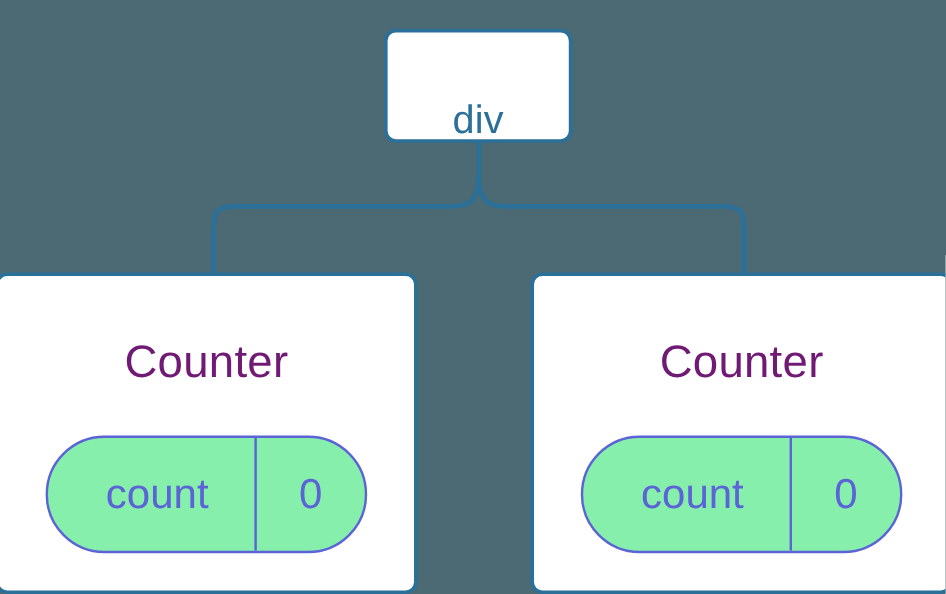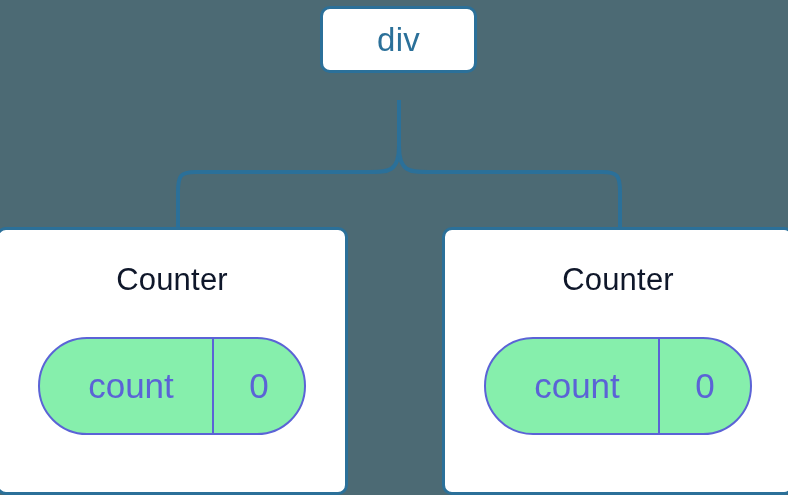--- a/index.html
+++ b/index.html
@@ -38,24 +38,24 @@
     border-radius: 10px;
     box-sizing: border-box;
     display: flex;
     flex-direction: column;
     align-items: center;
   }
 
   
   #node-root {
     left: 320px;
-    top: 6px;
+    top: 24px;
     width: 157px;
-    height: 67px;
-    justify-content: center;
+    height: 95px;
+    justify-content: flex-end;
   }
   .root-label {
     color: #2b7099;
     font-size: 33px;
     line-height: 1;
     letter-spacing: 0.2px;
   }
 
   
   .component-node {
@@ -66,24 +66,24 @@
   }
   #node-counter-left {
     left: -4px;
     width: 352px;
   }
   #node-counter-right {
     left: 442px;
     width: 352px;
   }
   .component-title {
-    color: #0f172a;
-    font-size: 31px;
+    color: #701a75;
+    font-size: 38px;
     line-height: 1;
-    margin-top: 34px;
+    margin-top: 53px;
     letter-spacing: 0.2px;
   }
 
   
   .state-pill {
     margin-top: 42px;
     height: 98px;
     width: 268px;
     border: 2px solid #5b63d6;
     border-radius: 49px;

